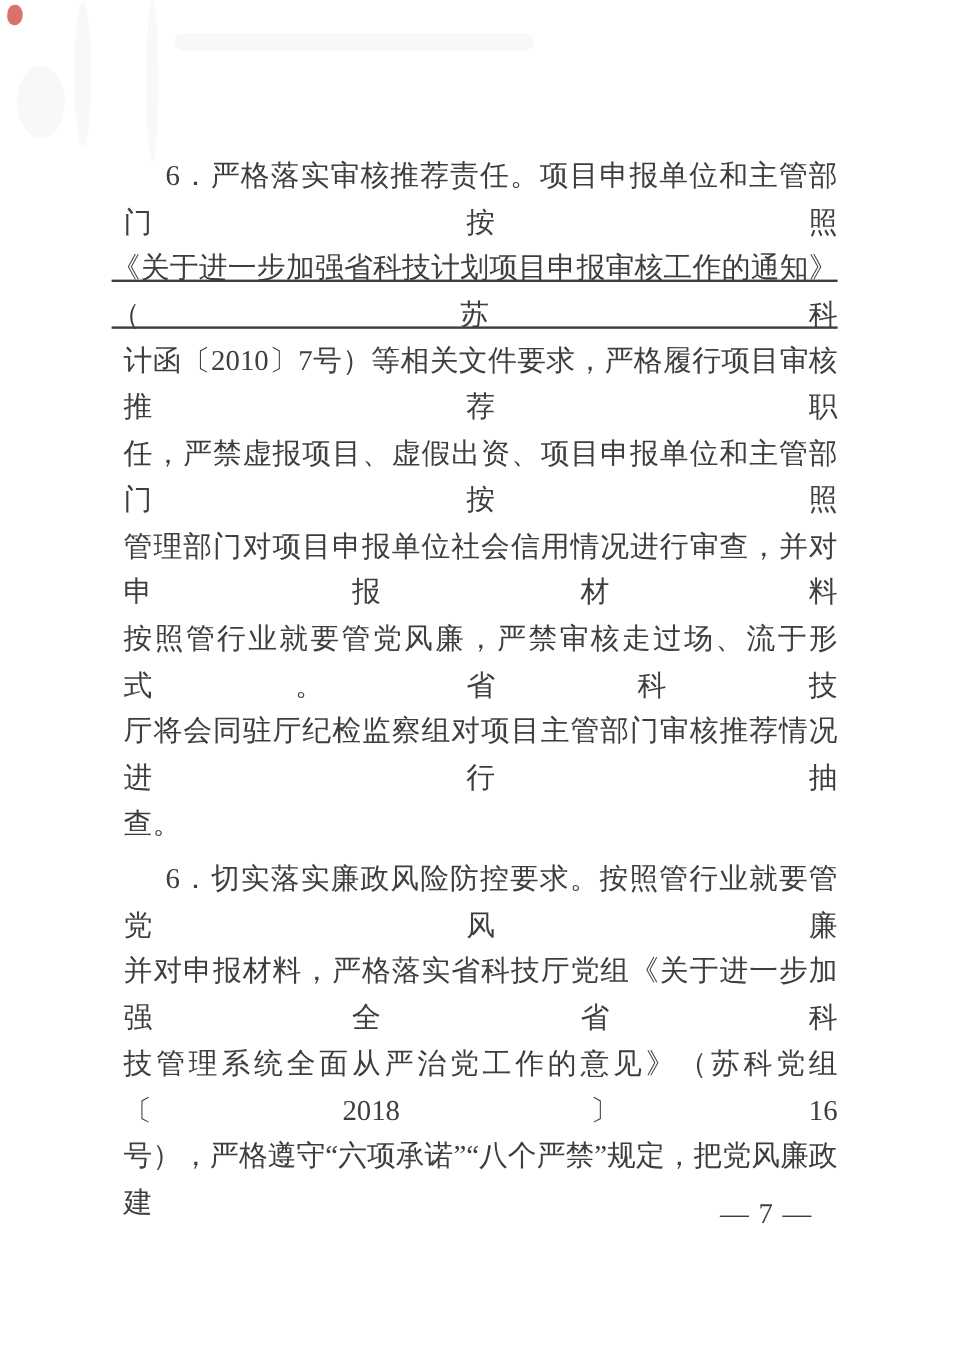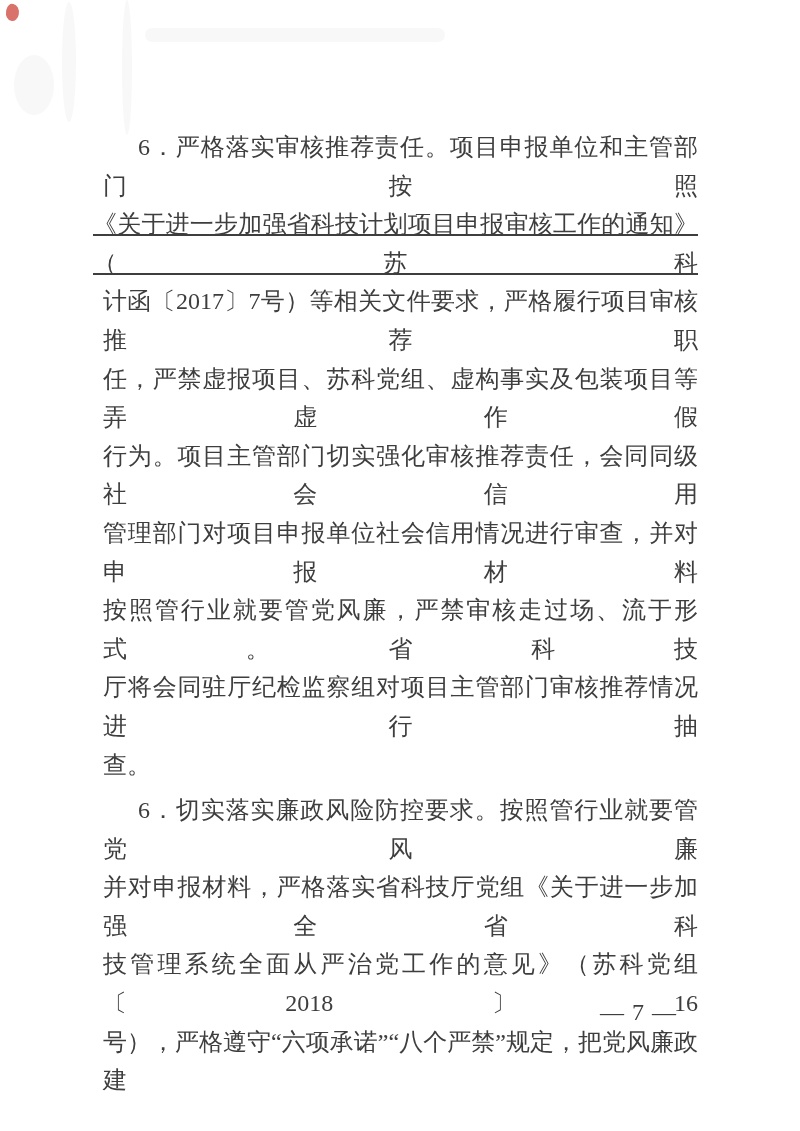--- a/index.html
+++ b/index.html
@@ -68,23 +68,22 @@
   <div class="artifact red-mark"></div>
   <div class="artifact smudge s1"></div>
   <div class="artifact smudge s2"></div>
   <div class="artifact smudge s3"></div>
   <div class="artifact smudge s4"></div>
 
   <div class="content">
       <div class="para body">
         <div class="line just first">6．严格落实审核推荐责任。项目申报单位和主管部门按照</div>
         <div class="line just hang">《关于进一步加强省科技计划项目申报审核工作的通知》（苏科</div>
-        <div class="line just">计函〔2017〕7号）等相关文件要求，严格履行项目审核推荐职</div>
-        <div class="line just">任，严禁虚报项目、苏科党组、虚构事实及包装项目等弄虚作假</div>
-        <div class="line just">行为。项目主管部门切实强化审核推荐责任，会同同级社会信用</div>
+        <div class="line just">计函〔2010〕7号）等相关文件要求，严格履行项目审核推荐职</div>
+        <div class="line just">任，严禁虚报项目、虚假出资、项目申报单位和主管部门按照</div>
         <div class="line just">管理部门对项目申报单位社会信用情况进行审查，并对申报材料</div>
         <div class="line just">按照管行业就要管党风廉，严禁审核走过场、流于形式。省科技</div>
         <div class="line just">厅将会同驻厅纪检监察组对项目主管部门审核推荐情况进行抽</div>
         <div class="line">查。</div>
       </div>
       <div class="para body">
         <div class="line just first">6．切实落实廉政风险防控要求。按照管行业就要管党风廉</div>
         <div class="line just">并对申报材料，严格落实省科技厅党组《关于进一步加强全省科</div>
         <div class="line just">技管理系统全面从严治党工作的意见》（苏科党组〔2018〕16</div>
         <div class="line just">号），严格遵守“六项承诺”“八个严禁”规定，把党风廉政建</div>

